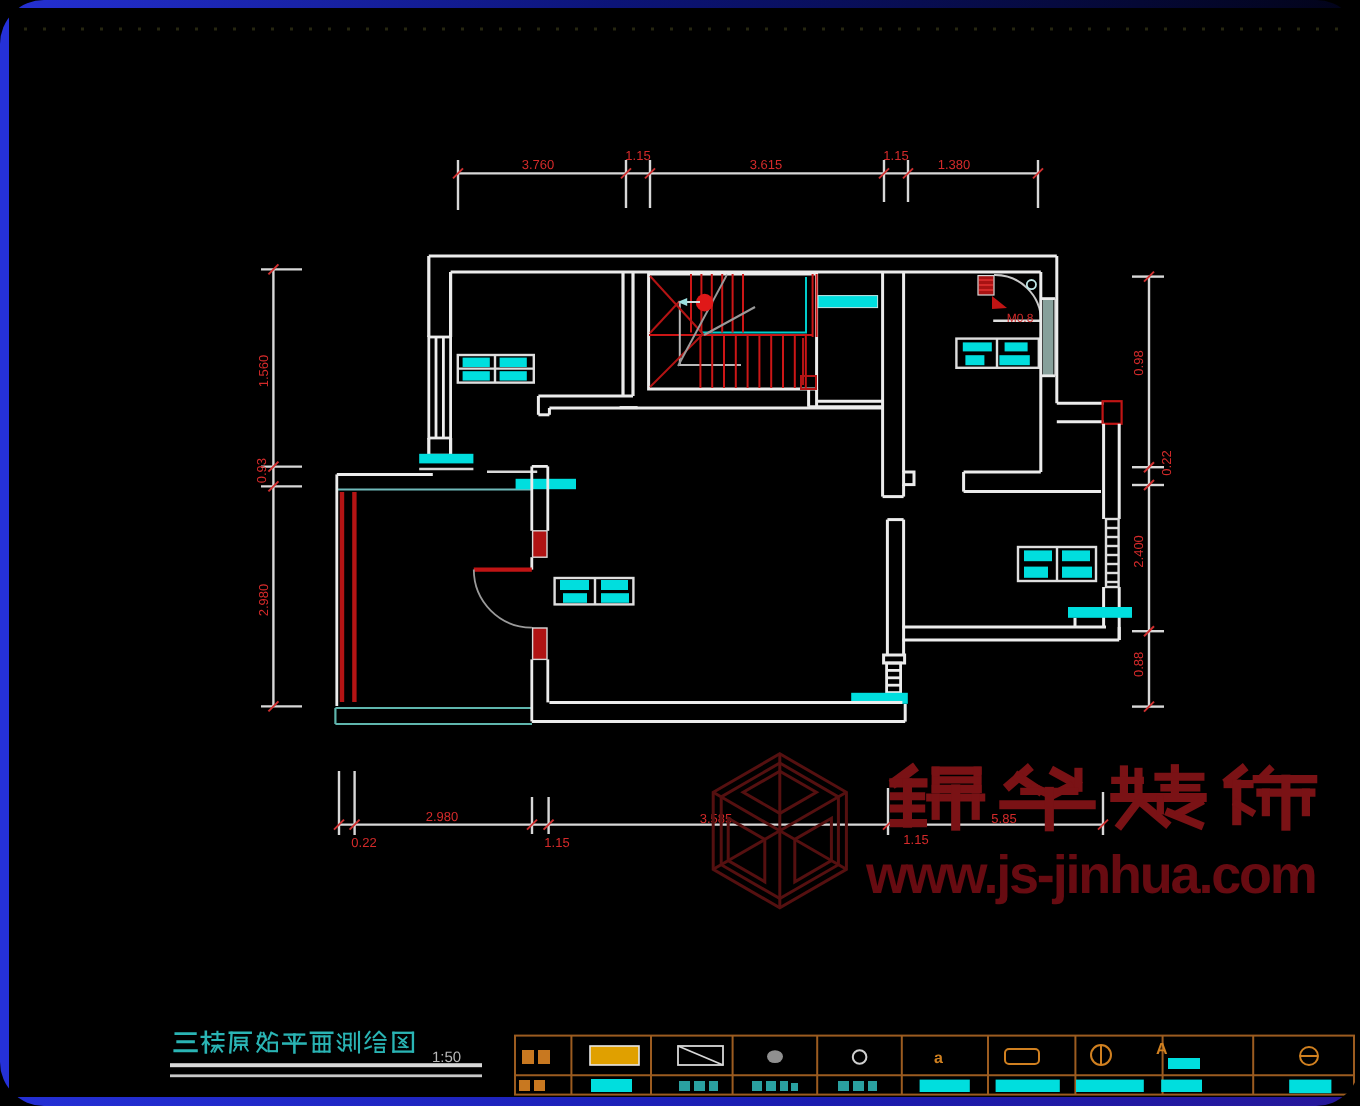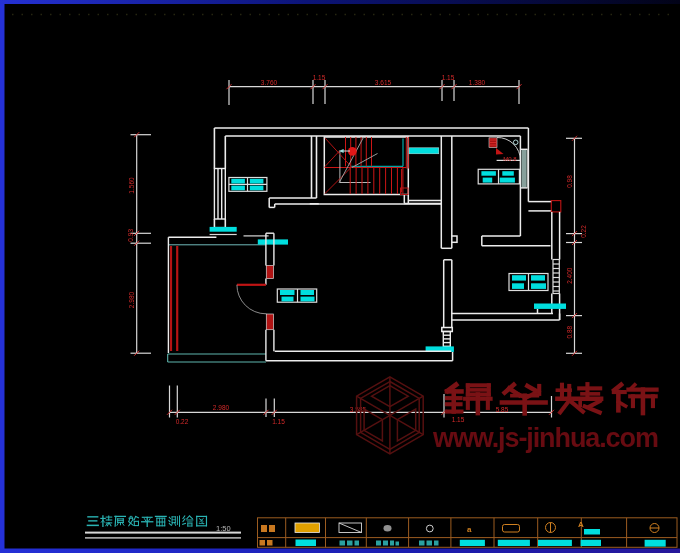--- a/index.html
+++ b/index.html
@@ -1,16 +1,16 @@
 <!DOCTYPE html>
 <html><head>
 <meta charset="utf-8">
 <style>
   html,body{margin:0;padding:0;background:#000;}
-  .page{position:relative;width:680px;height:553px;background:#000;overflow:hidden;font-family:"Liberation Sans", sans-serif;}
+  .page{position:relative;width:680px;height:553px;background:#000;overflow:hidden;font-family:"Liberation Sans", sans-serif;border-radius:22px;}
   svg{display:block;}
   text{font-family:"Liberation Sans", sans-serif;}
 </style>
 </head>
 <body>
 <div class="page">
 <svg width="680" height="553" viewBox="0 0 680 553">
 <defs>
 <linearGradient id="topblue" x1="0" y1="0" x2="1" y2="0">
   <stop offset="0" stop-color="#2531d4"></stop>

